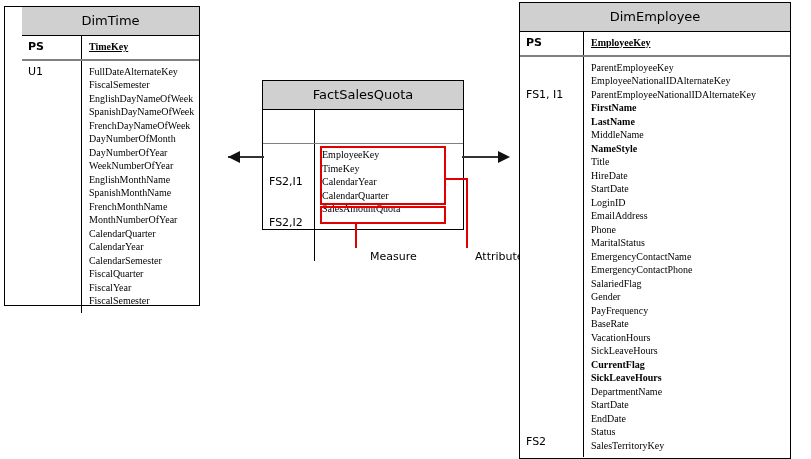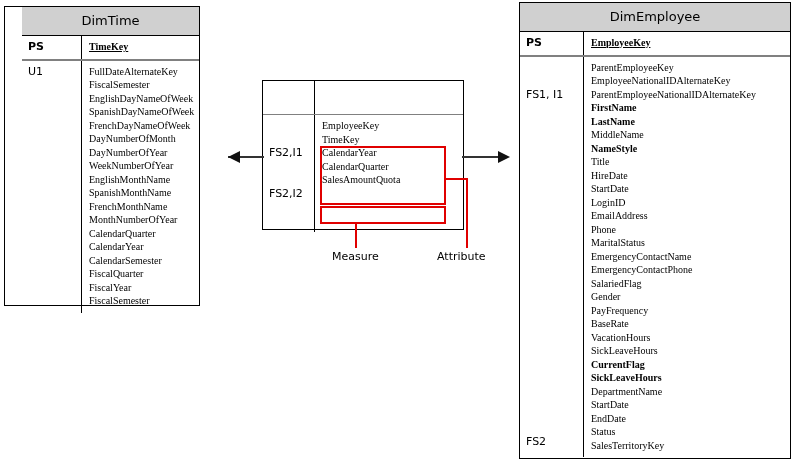--- a/index.html
+++ b/index.html
@@ -92,20 +92,21 @@
   .redline {
     position: absolute;
     background: #e00000;
   }
   .annot-text {
     position: absolute;
     font-size: 11px;
     color: #000000;
     white-space: pre;
     line-height: 13px;
+    margin-left: 38px;
   }
 
   
   .connector {
     position: absolute;
   }
 </style>
 </head>
 <body>
 
@@ -140,20 +141,21 @@
           <span class="fld">CalendarYear</span>
           <span class="fld">CalendarSemester</span>
           <span class="fld">FiscalQuarter</span>
           <span class="fld">FiscalYear</span>
           <span class="fld">FiscalSemester</span>
         </div>
     </div>
   </div>
 
   <div class="entity" style="left:262px; top:80px; width:202px; height:150px;">
+    <div class="ent-title">FactSalesQuota</div>
 
     <div class="ent-row ent-emptyrow">
       <div class="col-key" style="width:52px;"></div>
       <div class="col-fields">
         <span class="pk"></span>
       </div>
     </div>
 
     <div class="ent-row">
       <div class="col-key" style="width:52px;">

